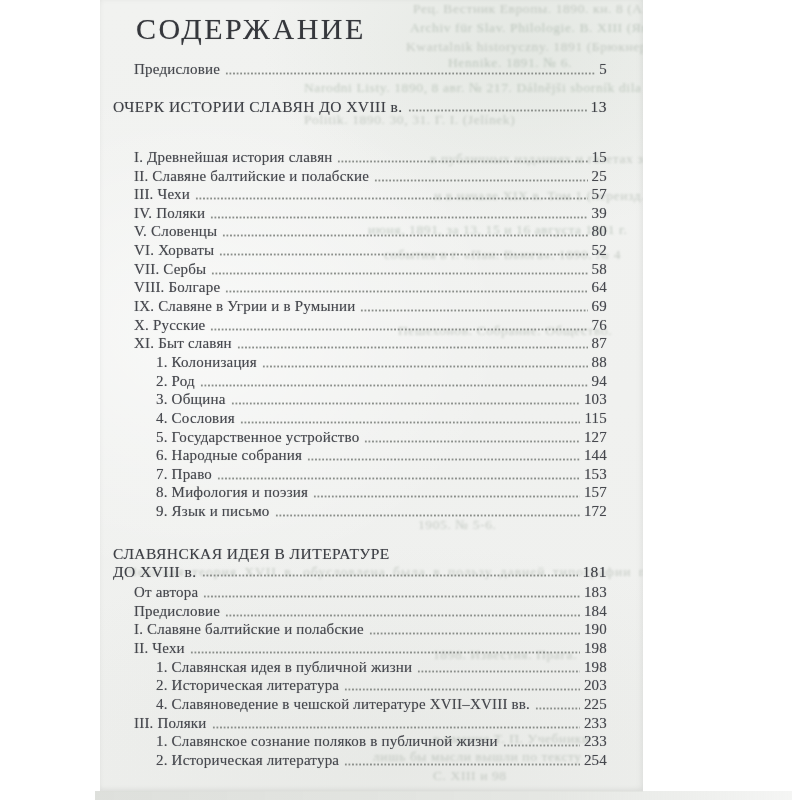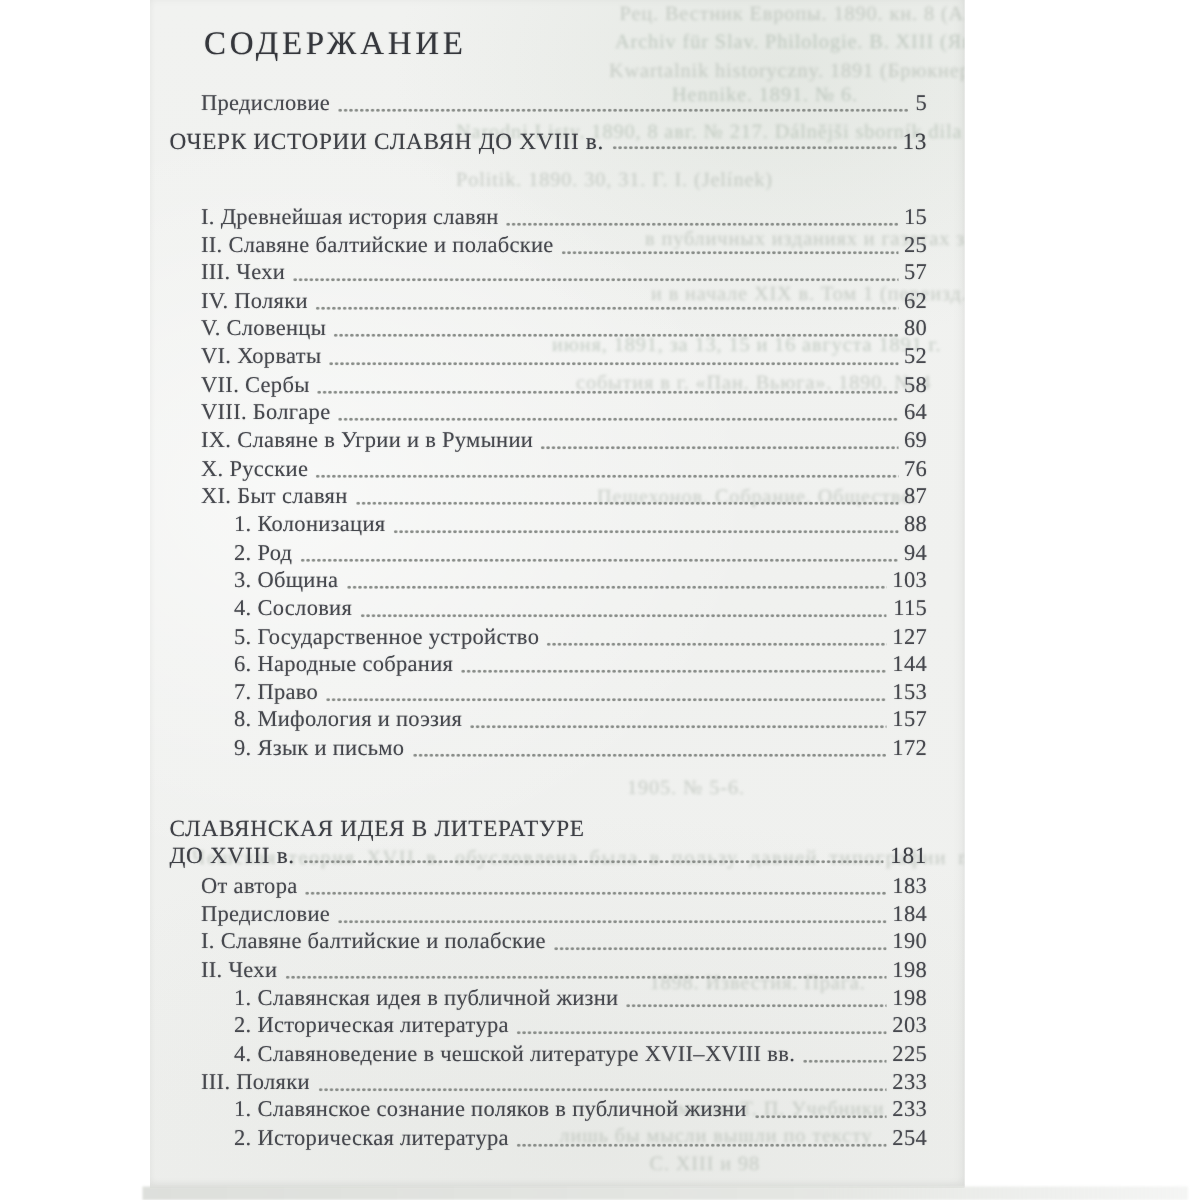--- a/index.html
+++ b/index.html
@@ -48,35 +48,35 @@
   .g12{left:28px;top:564px;letter-spacing:1px;word-spacing:3px;}
   .g13{left:333px;top:647px;}
   .g14{left:333px;top:731px;}
   .g15{left:273px;top:749px;}
   .g16{left:333px;top:768px;}
 
   
   .content{position:absolute;inset:0;color:#46484e;}
   .toc-title{
     margin:12px 0 0 36px;
-    font-size:22px;line-height:34px;letter-spacing:2.5px;
+    font-size:30px;line-height:34px;letter-spacing:2.5px;
     color:#35373c;text-shadow:0 0 0.9px rgba(53,55,60,0.45);
   }
   .groups{margin:0;}
   .group{margin-top:17px;}
   .group:nth-child(1){margin-top:13px;}
-  .group:nth-child(2){margin-top:7px;}
+  .group:nth-child(2){margin-top:19px;}
   .group:nth-child(3){margin-top:32px;}
-  .group:nth-child(4){margin-top:34px;}
+  .group:nth-child(4){margin-top:23px;}
   .group:nth-child(5){margin-top:2px;}
 
   .row{
     display:flex;align-items:flex-end;
     height:18.65px;line-height:17px;
-    padding-right:25px;
+    padding-right:36px;
     font-size:15px;letter-spacing:0.2px;
     text-shadow:0 0 0.8px rgba(70,73,78,0.45);
   }
   .row .label{white-space:nowrap;}
   .row.section{padding-left:13px;font-size:15.5px;letter-spacing:0.45px;color:#3e4046;}
   .row.item{padding-left:34px;}
   .row.sub{padding-left:56px;}
   .dots{
     flex:1 1 auto;height:3px;margin:0 4px 3px 5px;
     background-image:radial-gradient(circle, #898d89 0.9px, rgba(0,0,0,0) 1.25px);
@@ -138,21 +138,21 @@
               <span class="pnum">25</span>
             </div>
             <div class="row item">
               <span class="label">III. Чехи</span>
               <span class="dots"></span>
               <span class="pnum">57</span>
             </div>
             <div class="row item">
               <span class="label">IV. Поляки</span>
               <span class="dots"></span>
-              <span class="pnum">62</span>
+              <span class="pnum">39</span>
             </div>
             <div class="row item">
               <span class="label">V. Словенцы</span>
               <span class="dots"></span>
               <span class="pnum">80</span>
             </div>
             <div class="row item">
               <span class="label">VI. Хорваты</span>
               <span class="dots"></span>
               <span class="pnum">52</span>

